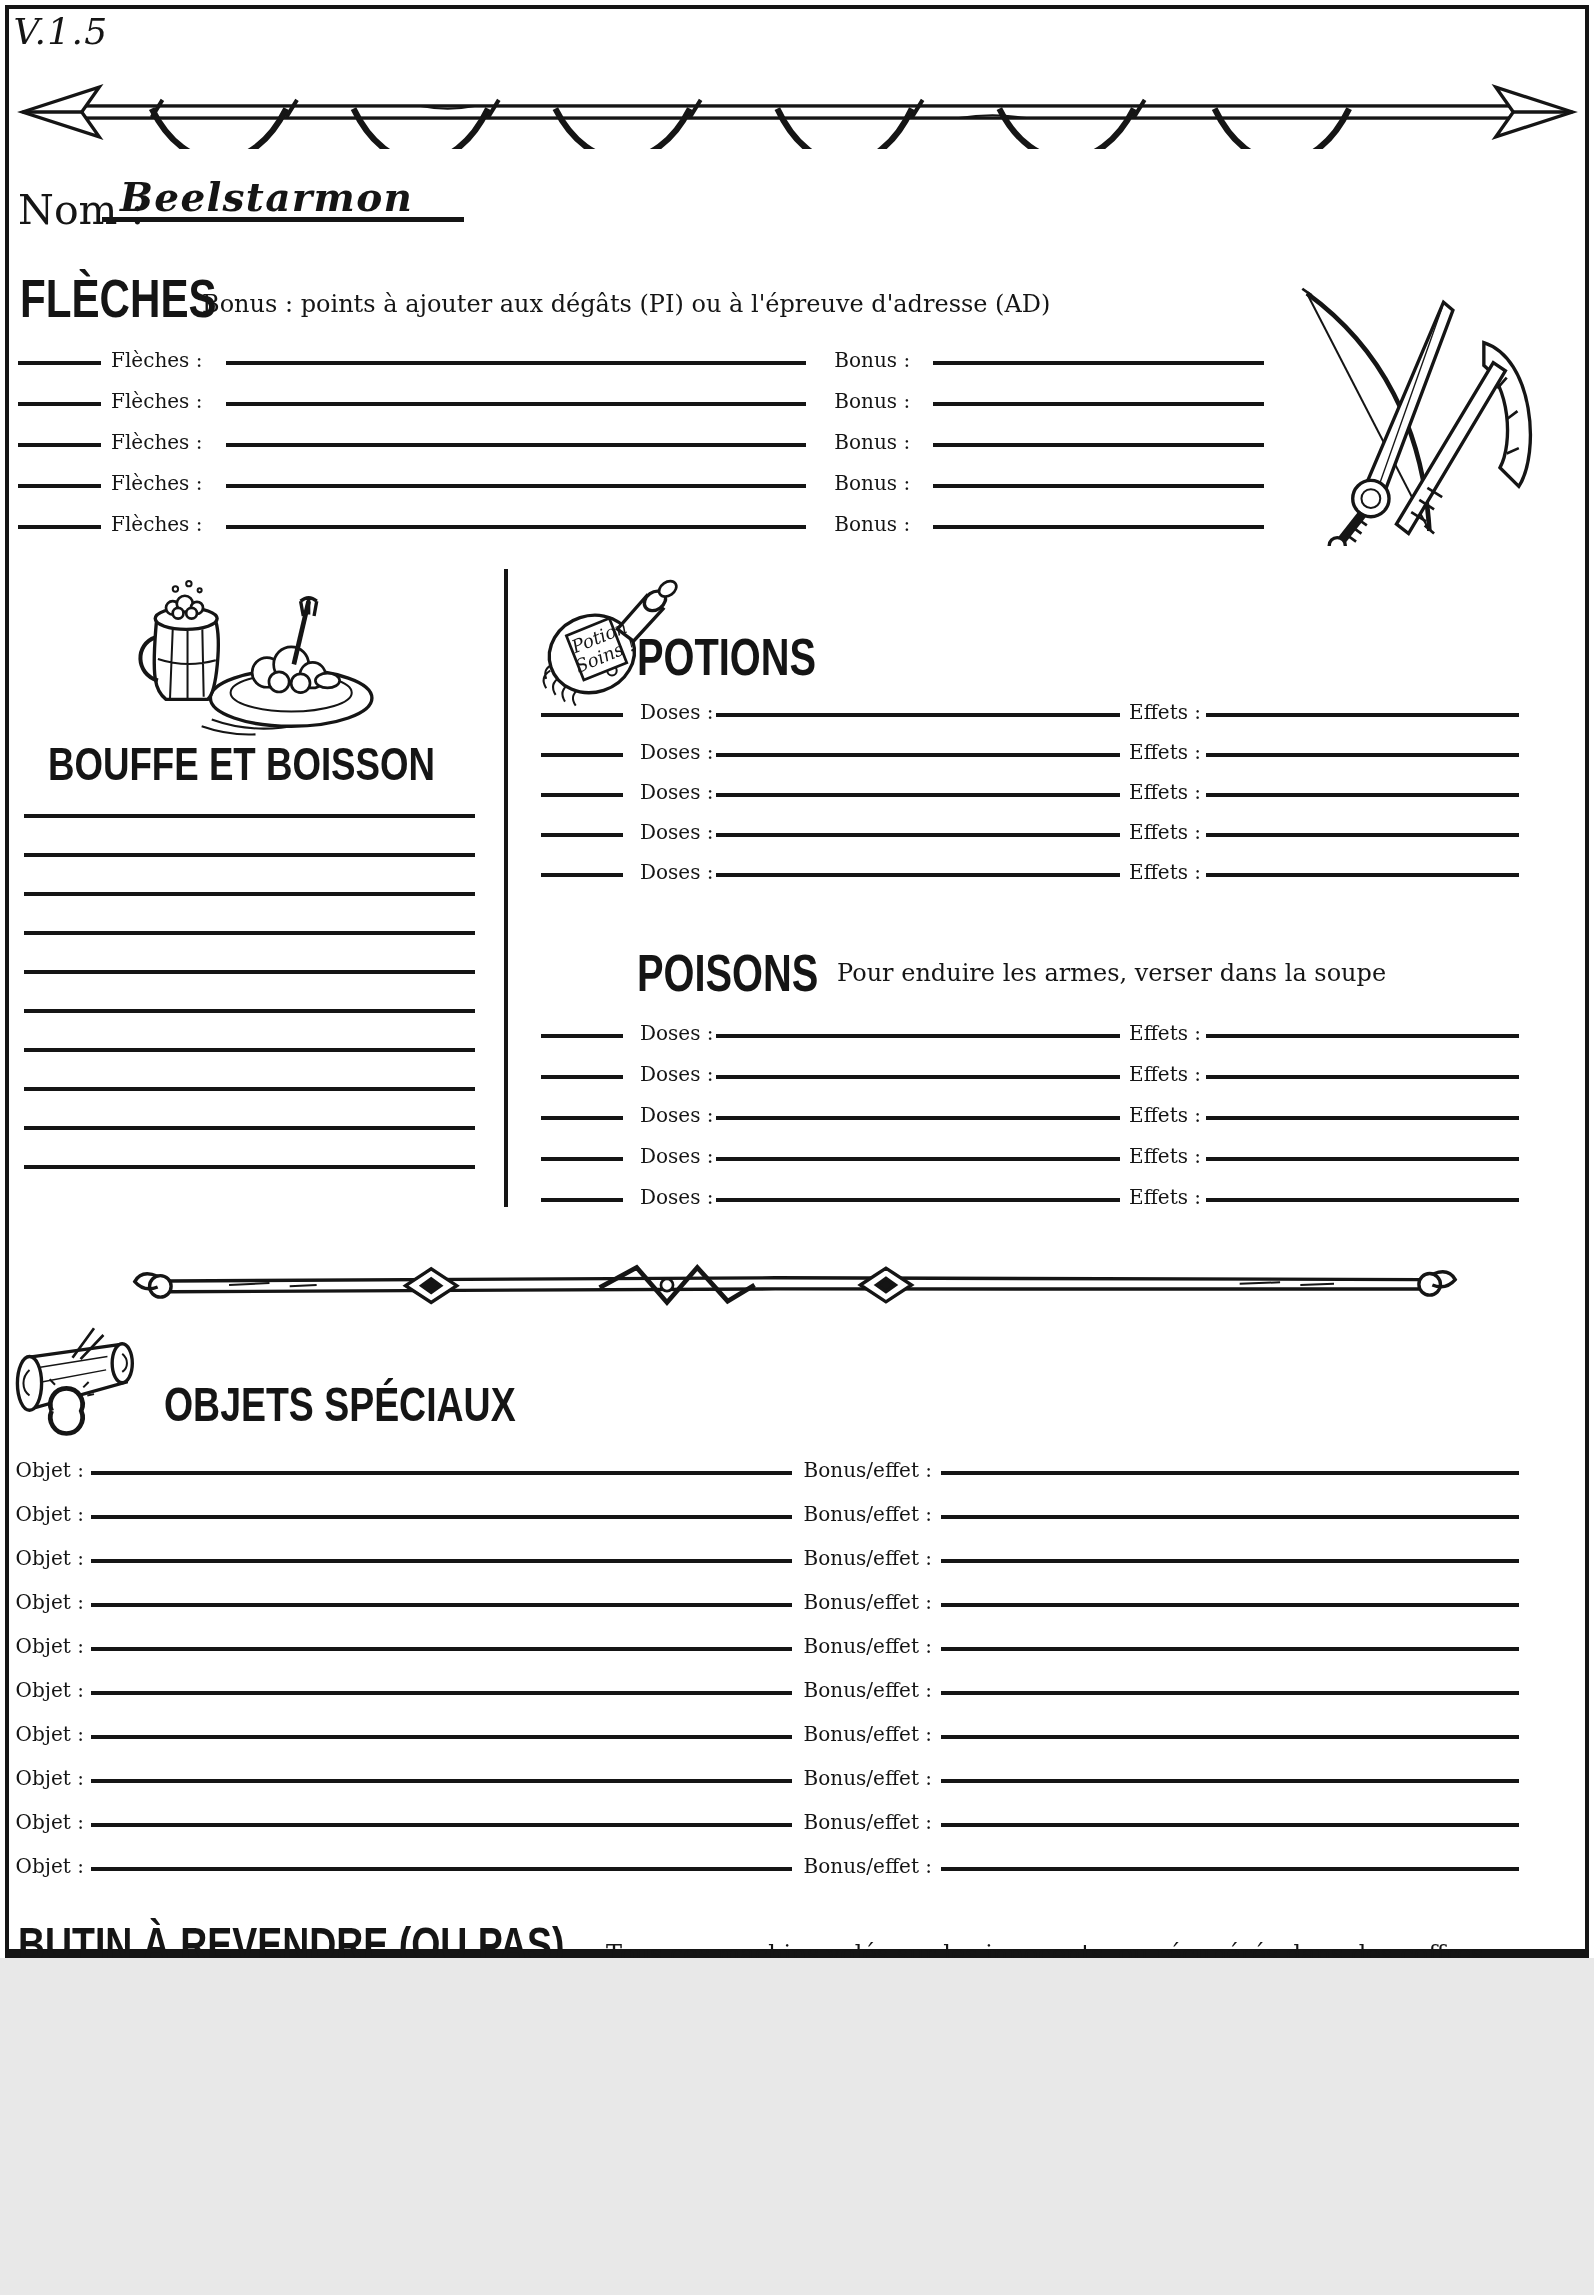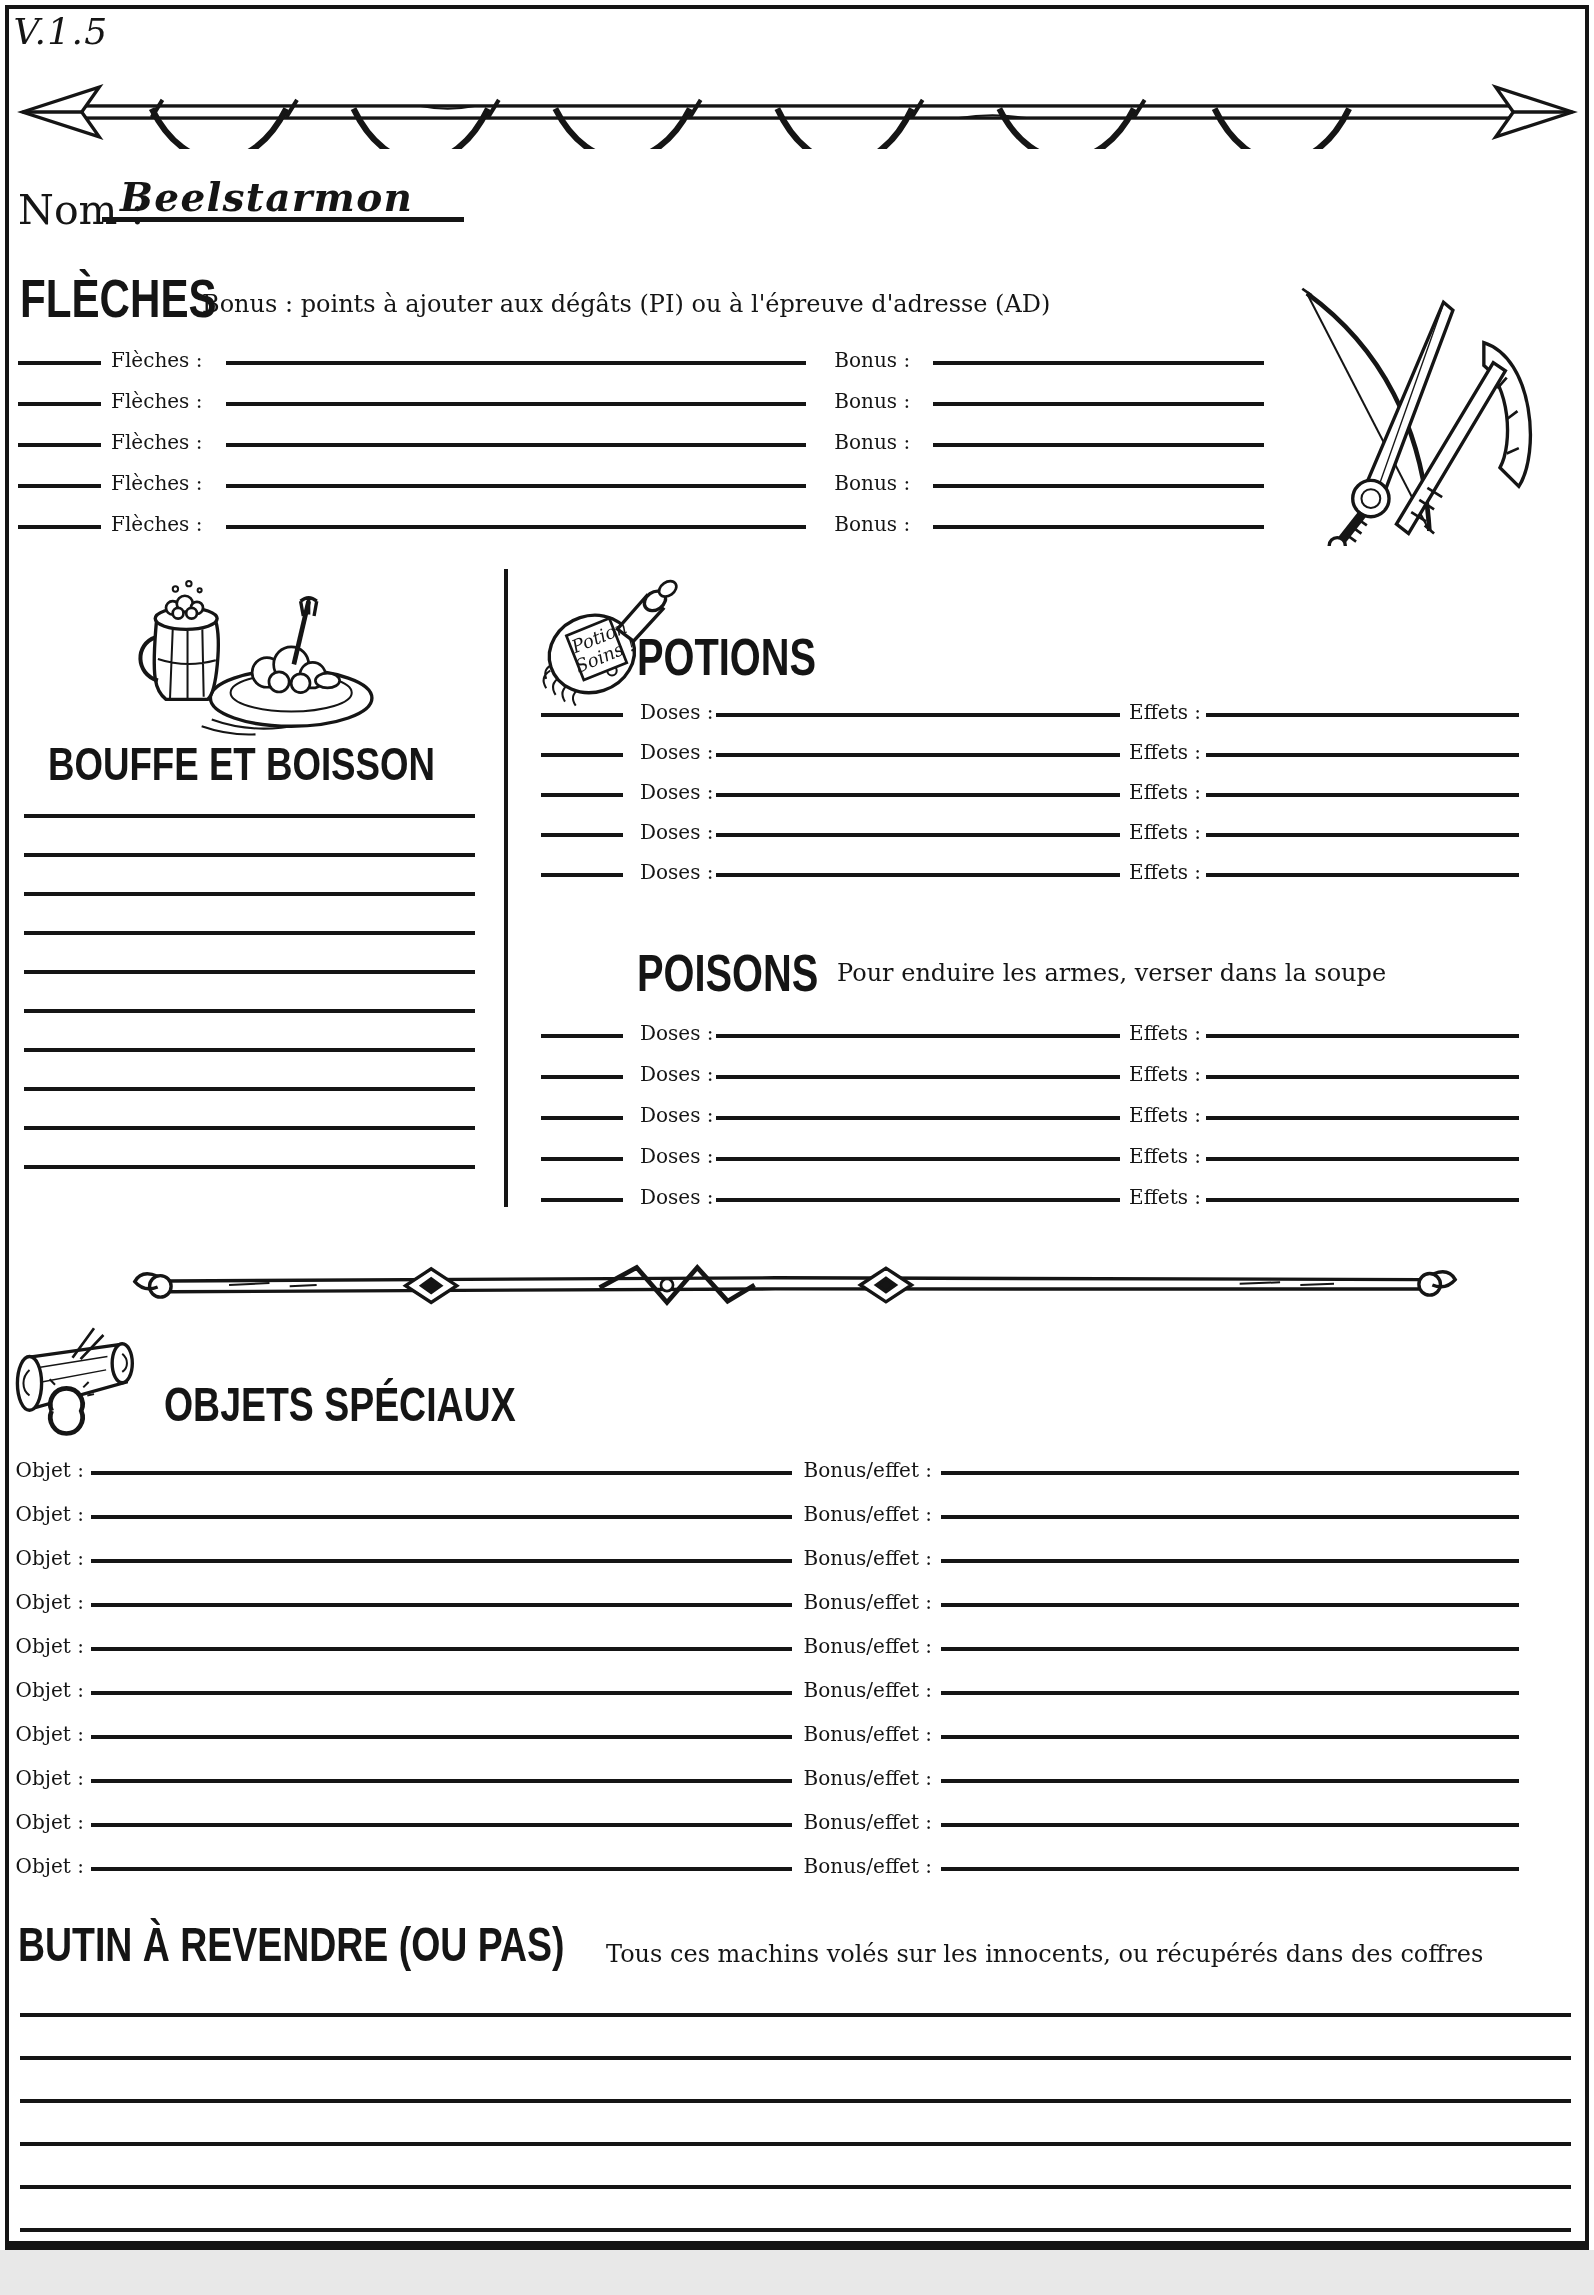--- a/index.html
+++ b/index.html
@@ -1,18 +1,18 @@
 <!DOCTYPE html>
 <html style="font-size:10.8px"><head>
 <meta charset="utf-8">
 <style>
   * { margin:0; padding:0; box-sizing:border-box; }
   html,body { background:#e8e8e8; }
   .page {
-    position:relative; width:1594px; height:2250px; background:#ffffff;
+    position:relative; width:1594px; height:1958px; background:#ffffff;
     font-family:"DejaVu Serif", serif; color:#151515; overflow:hidden;
     margin:0 auto;
   }
   .frame { position:absolute; left:5.4px; top:5.4px; right:4.7px; bottom:1.3px; border:4.7px solid #151515; pointer-events:none; }
   .bottom-bar { position:absolute; left:5.4px; right:4.7px; bottom:0; height:8.8px; background:#151515; }
 
   .version { position:absolute; left:13.5px; top:10.8px; font-size:36px; font-style:italic; letter-spacing:1.3px; }
   .title { position:absolute; left:0; right:0; top:4px; text-align:center; font-size:69px;
            text-transform:lowercase; font-variant:small-caps; letter-spacing:5.4px; font-weight:500; white-space:nowrap; }
 

